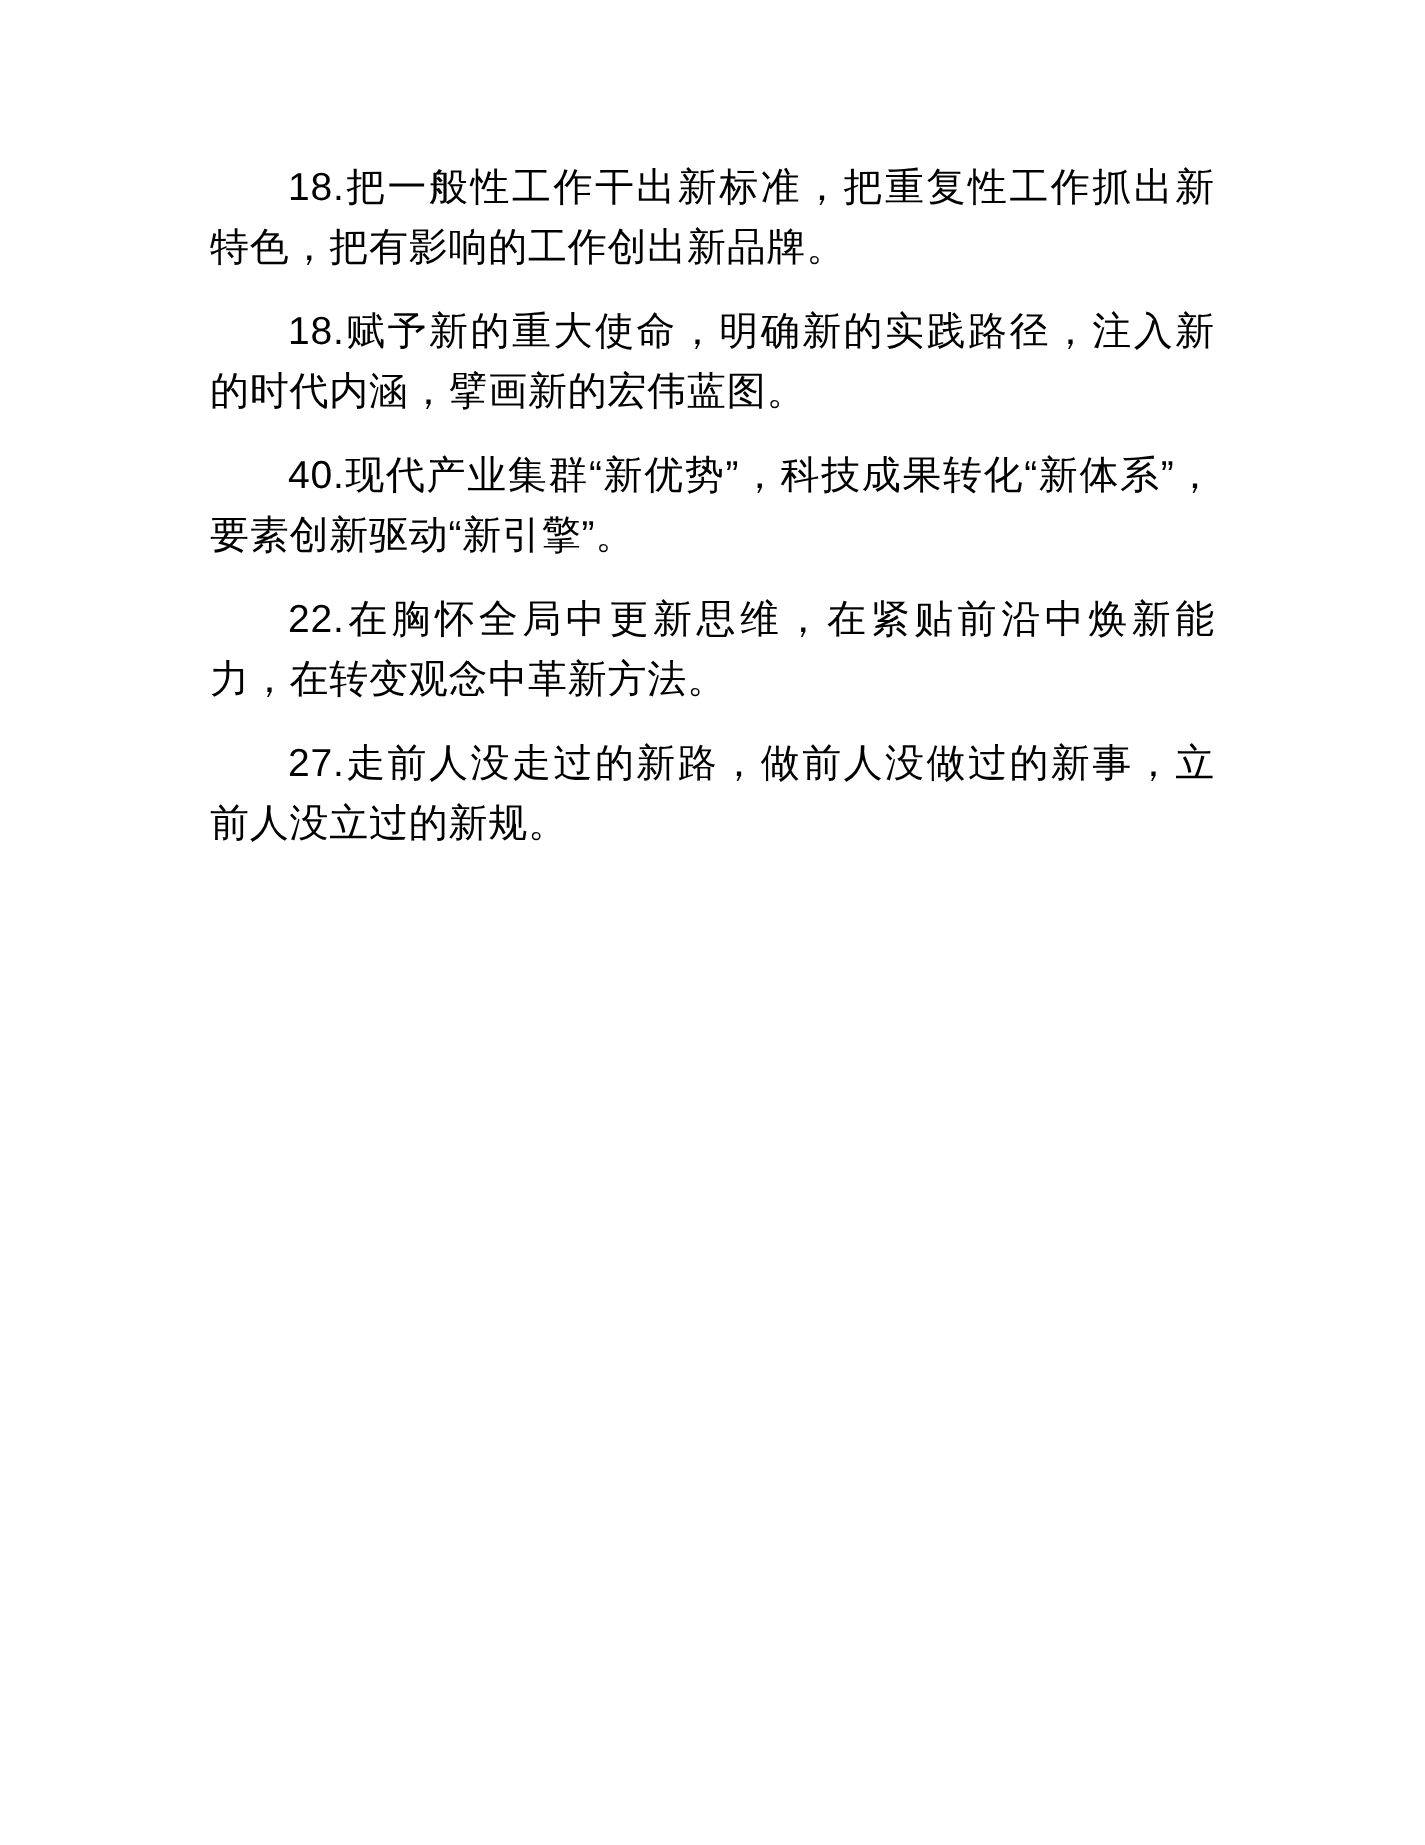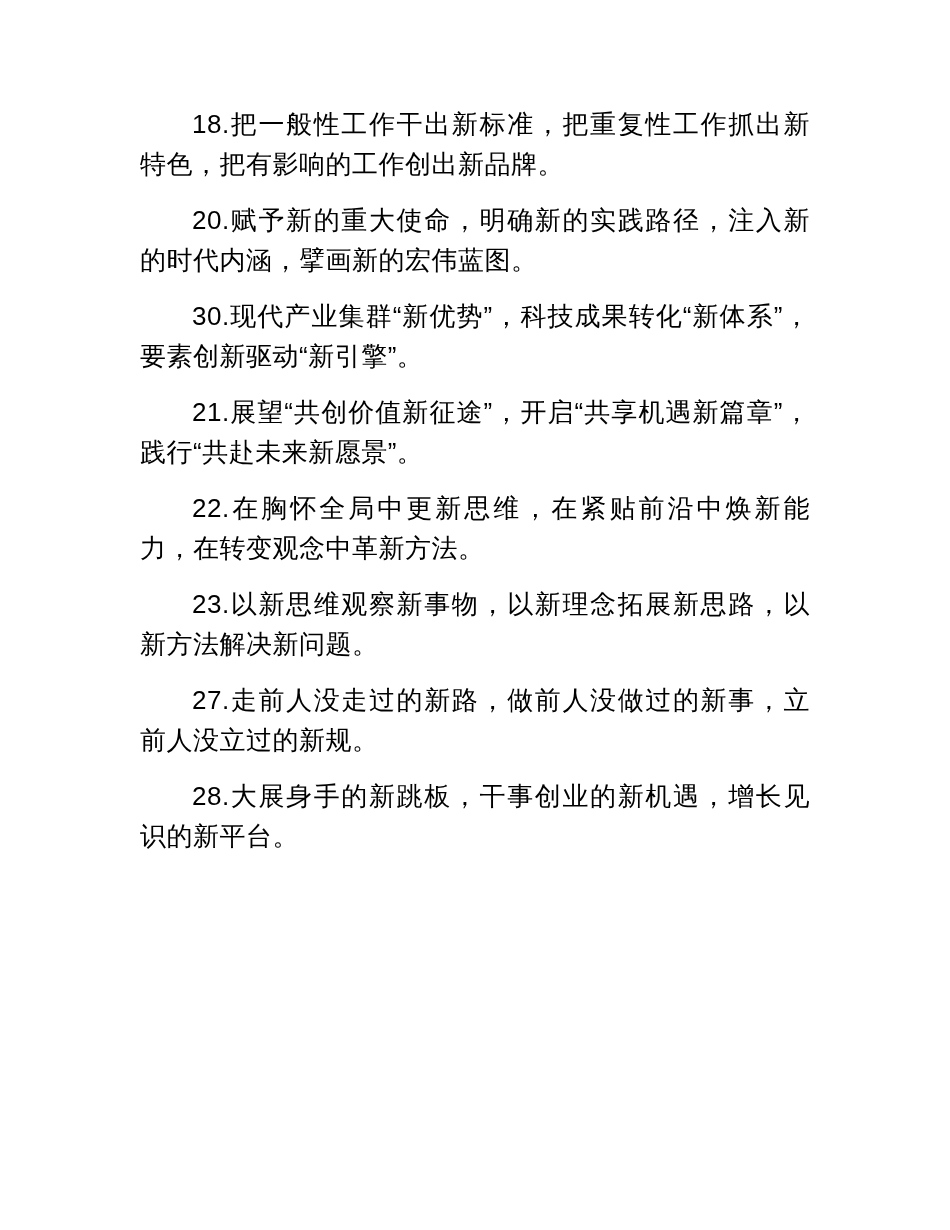--- a/index.html
+++ b/index.html
@@ -32,21 +32,18 @@
       text-indent: 2em;
       word-break: break-all;
     }
   </style>
 </head>
 <body>
 
 <div class="page">
   <div class="content">
     <p>18.把一般性工作干出新标准，把重复性工作抓出新特色，把有影响的工作创出新品牌。</p>
-    <p>20.赋予新的重大使命，明确新的实践路径，注入新的时代内涵，擘画新的宏伟蓝图。</p>
-    <p>30.现代产业集群“新优势”，科技成果转化“新体系”，要素创新驱动“新引擎”。</p>
-    <p>21.展望“共创价值新征途”，开启“共享机遇新篇章”，践行“共赴未来新愿景”。</p>
+    <p>18.赋予新的重大使命，明确新的实践路径，注入新的时代内涵，擘画新的宏伟蓝图。</p>
+    <p>40.现代产业集群“新优势”，科技成果转化“新体系”，要素创新驱动“新引擎”。</p>
     <p>22.在胸怀全局中更新思维，在紧贴前沿中焕新能力，在转变观念中革新方法。</p>
-    <p>23.以新思维观察新事物，以新理念拓展新思路，以新方法解决新问题。</p>
     <p>27.走前人没走过的新路，做前人没做过的新事，立前人没立过的新规。</p>
-    <p>28.大展身手的新跳板，干事创业的新机遇，增长见识的新平台。</p>
   </div>
 </div>
 
 </body></html>

